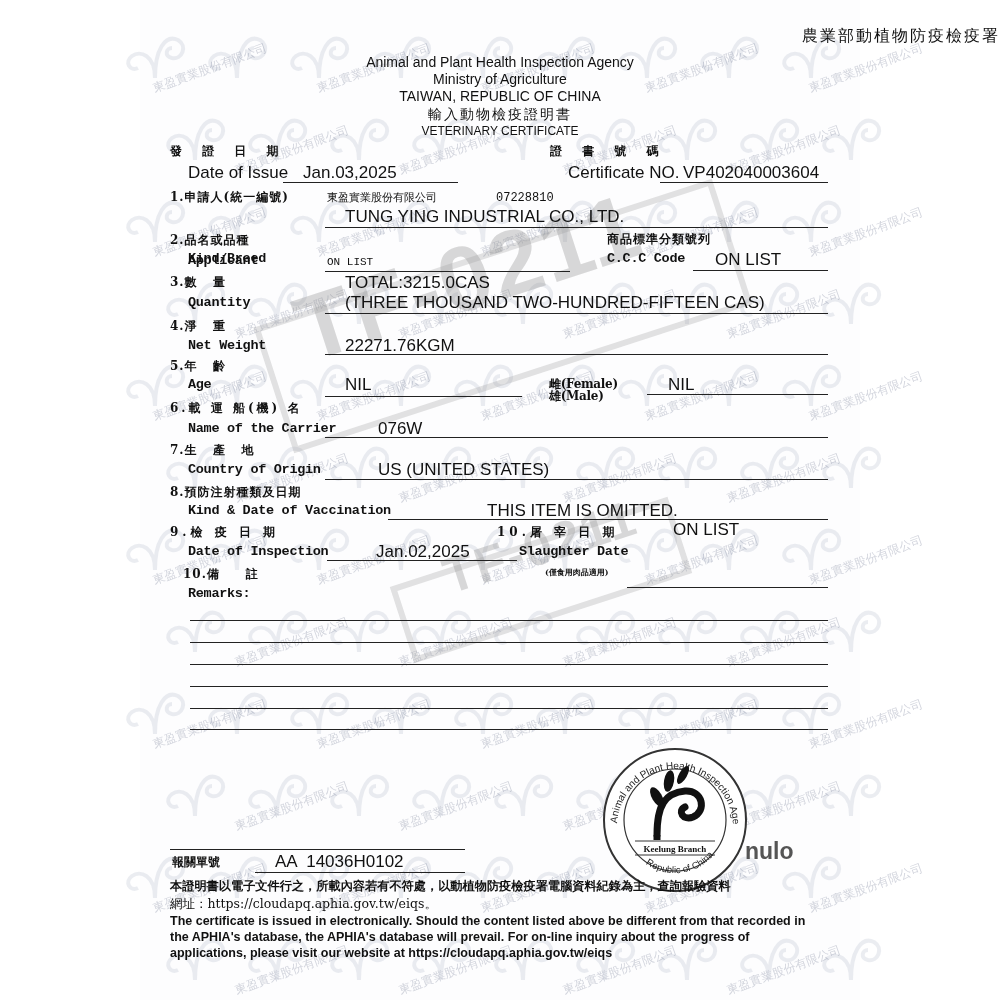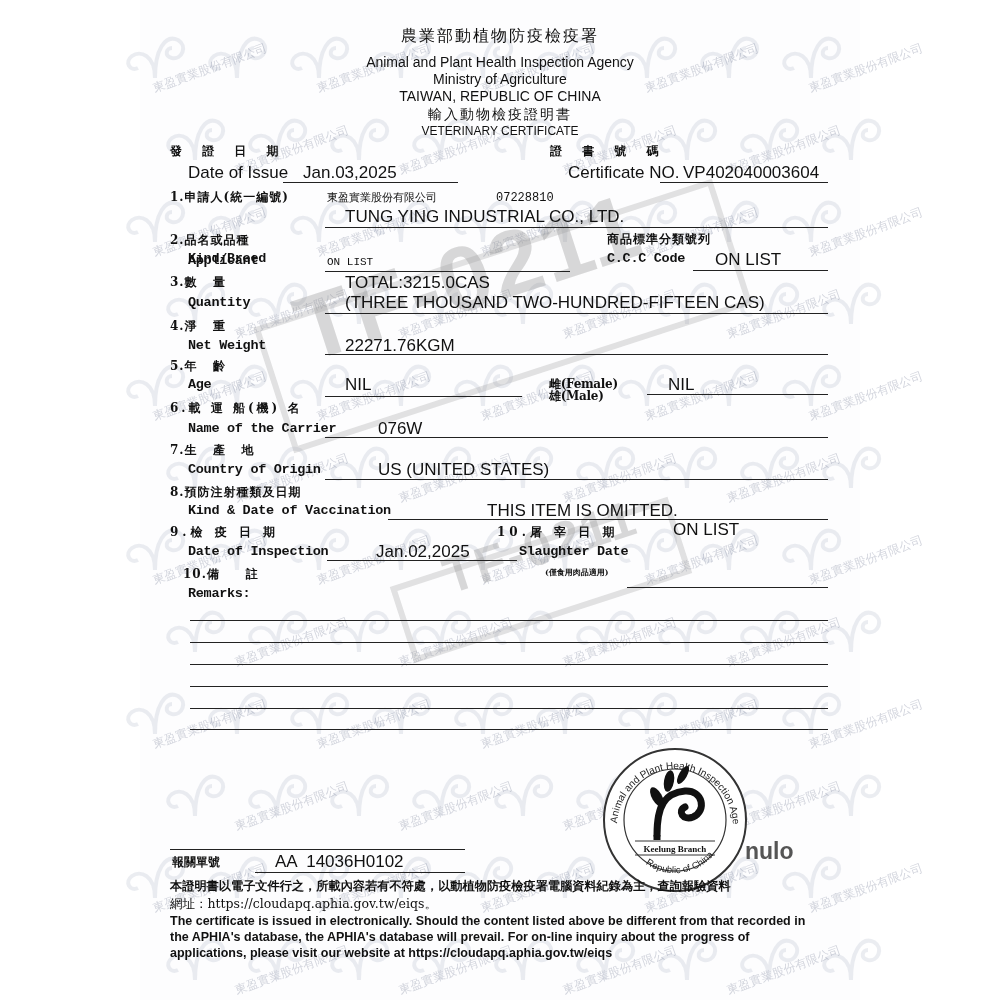--- a/index.html
+++ b/index.html
@@ -422,21 +422,21 @@
     <svg class="swirl" viewBox="0 0 70 60" style="left: 676px; top: 922px;">
       <path d="M35 58 C35 35, 20 30, 12 36 C4 42, 10 52, 18 48 M35 58 C35 30, 45 14, 58 20 C68 26, 62 40, 52 38 C44 36, 46 28, 52 28" fill="none" stroke="#6b7a99" stroke-width="4"></path>
     </svg>
   </div>
 
 <div class="stamp-text" style="left:290px; top:225px; font-size:92px;">TF-0211</div>
 <div class="stamp-box" style="left:262px; top:250px; width:470px; height:120px;"></div>
 <div class="stamp-text" style="left:440px; top:518px; font-size:50px;">TF-0211</div>
 <div class="stamp-box" style="left:395px; top:540px; width:280px; height:68px;"></div>
 
-<div class="abs hdr cjk-title" style="top:26px;">農業部動植物防疫檢疫署</div>
+<div class="abs hdr cjk-title" style="top:26px;text-align:right;">農業部動植物防疫檢疫署</div>
 <div class="abs hdr en-title" style="top:54px;">Animal and Plant Health Inspection Agency</div>
 <div class="abs hdr en-title" style="top:71px;">Ministry of Agriculture</div>
 <div class="abs hdr en-title" style="top:88px;">TAIWAN, REPUBLIC OF CHINA</div>
 <div class="abs hdr cjk-title" style="top:106px; font-size:14px;">輸入動物檢疫證明書</div>
 <div class="abs hdr" style="top:124px; font-size:12px;">VETERINARY CERTIFICATE</div>
 
 <div class="abs lbl-cjk" style="left:170px; top:143px; letter-spacing:8px;">發 證 日 期</div>
 <div class="abs val" style="left:170px; top:163px;">Date of Issue</div>
 <div class="abs val" style="left:285px; top:163px;">Jan.03,2025</div>
 <div class="ul" style="left:283px; top:182px; width:175px;"></div>

